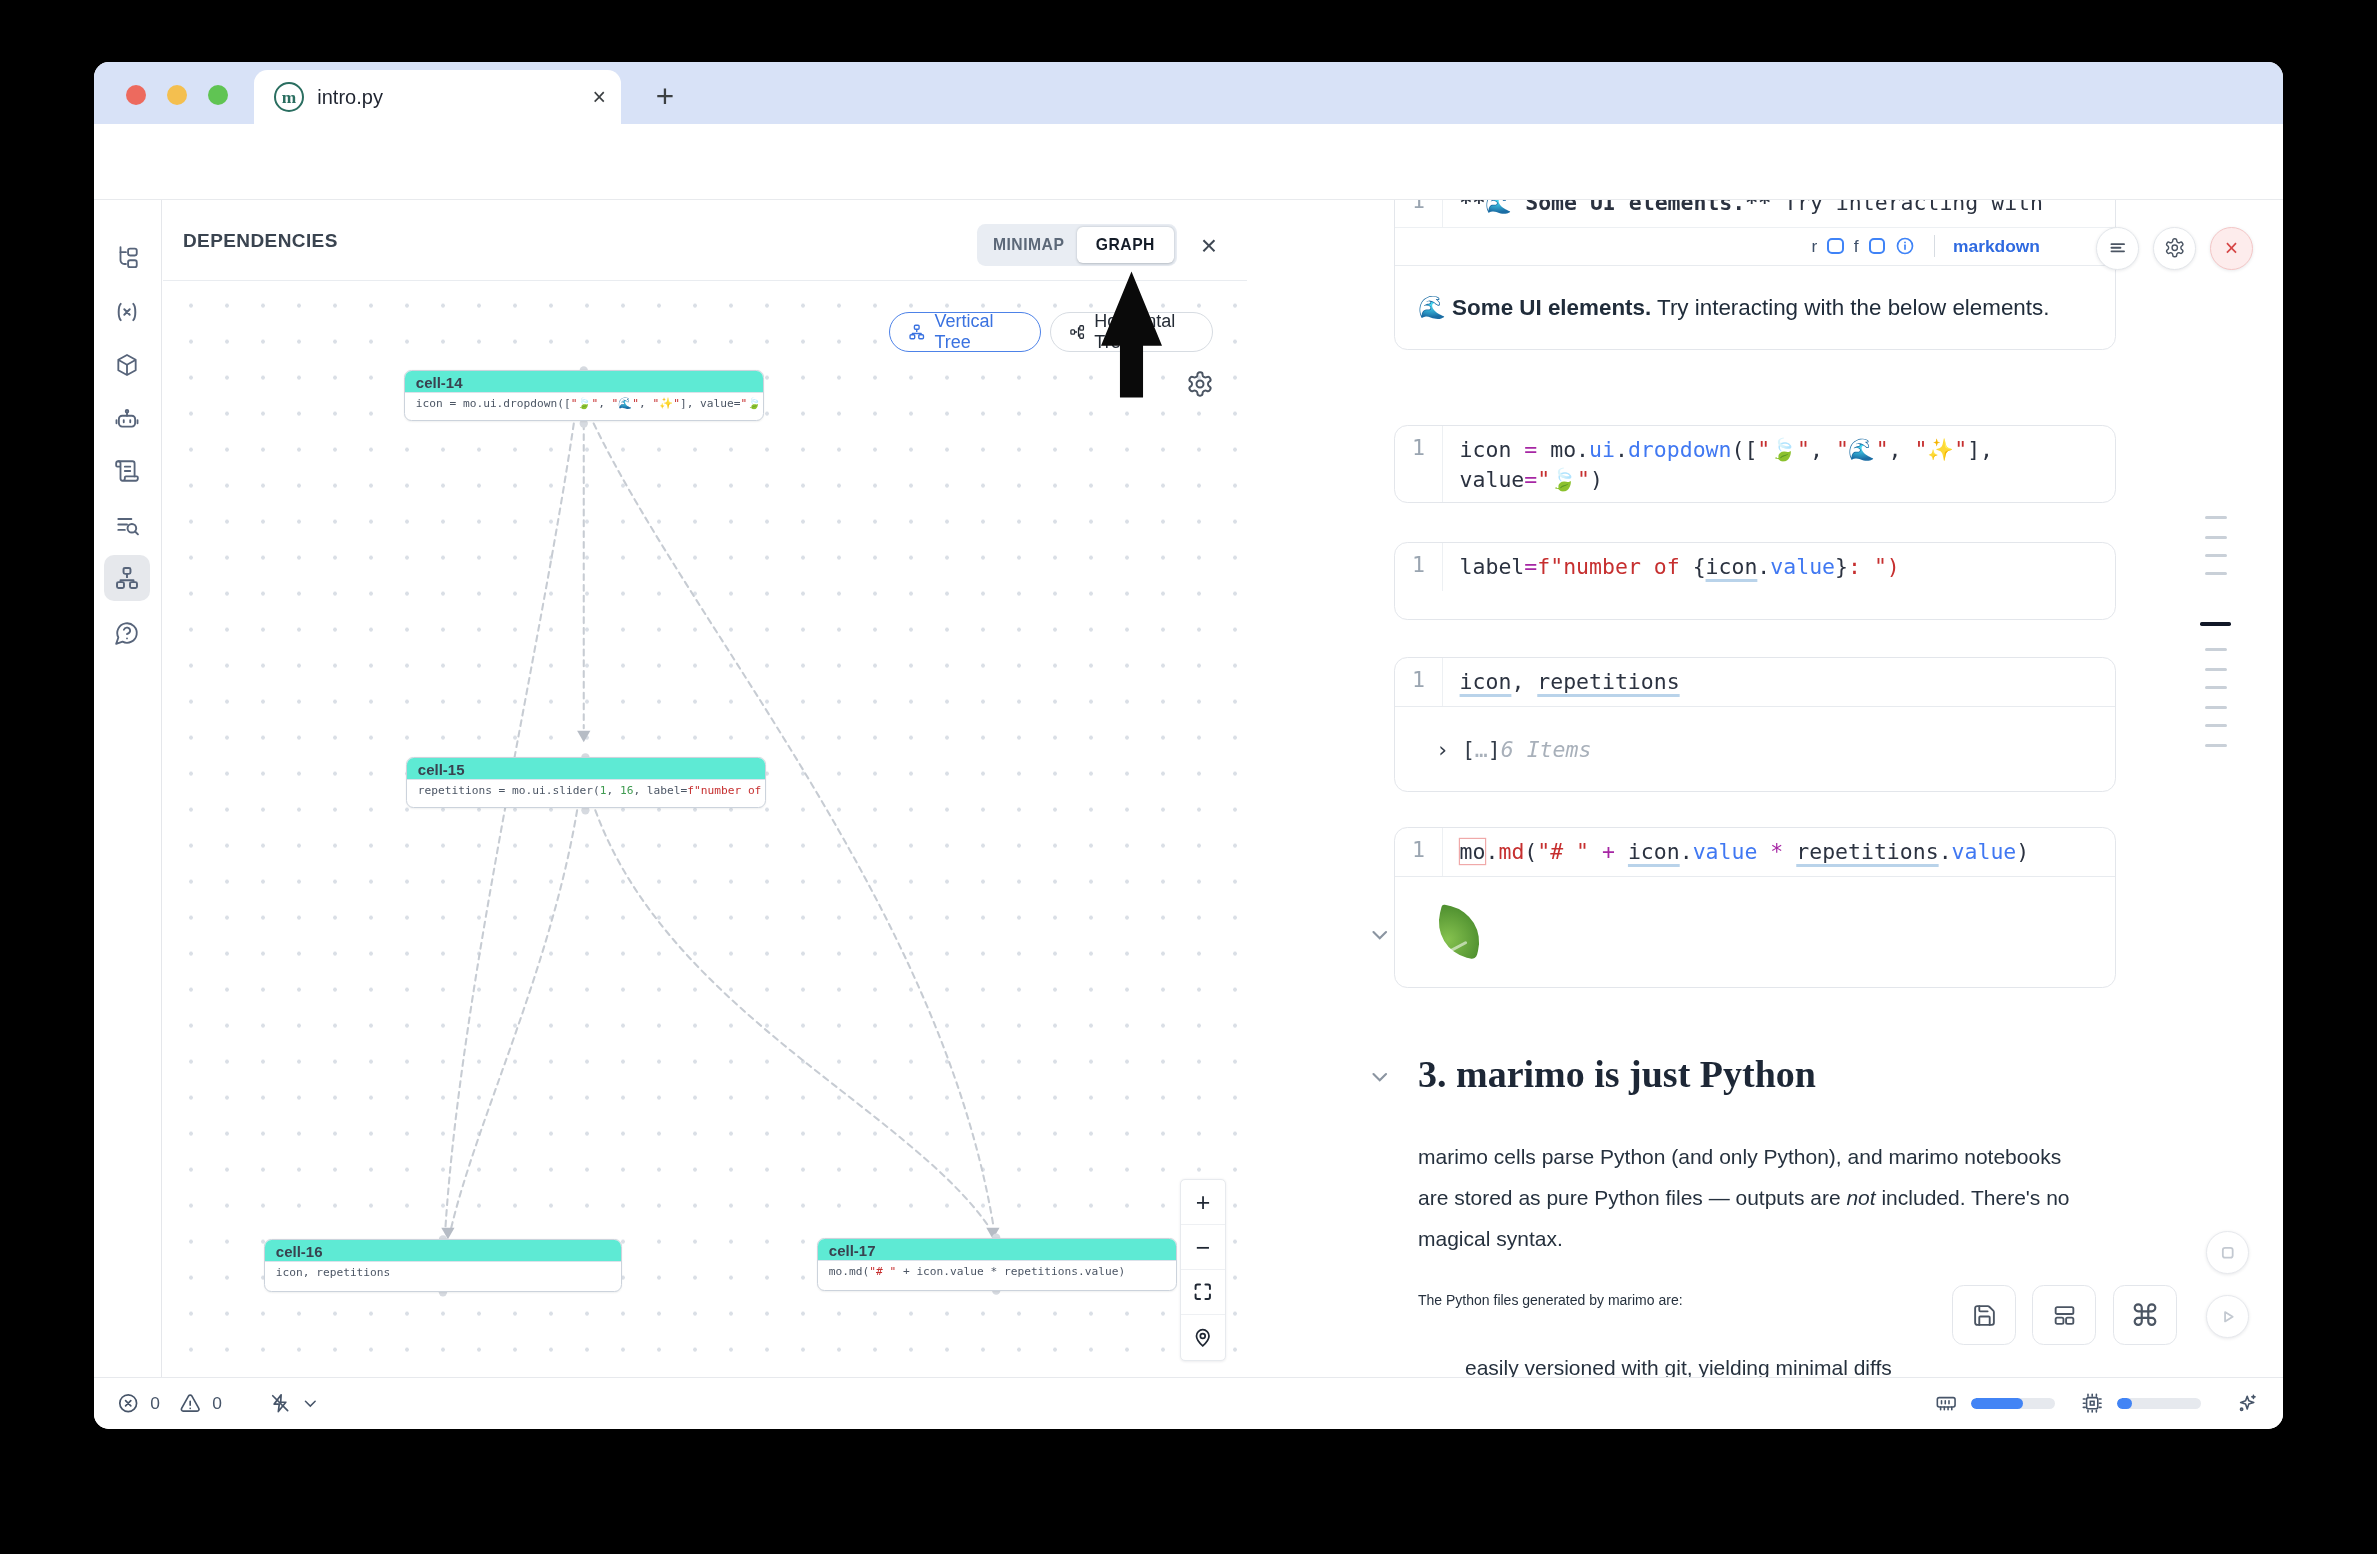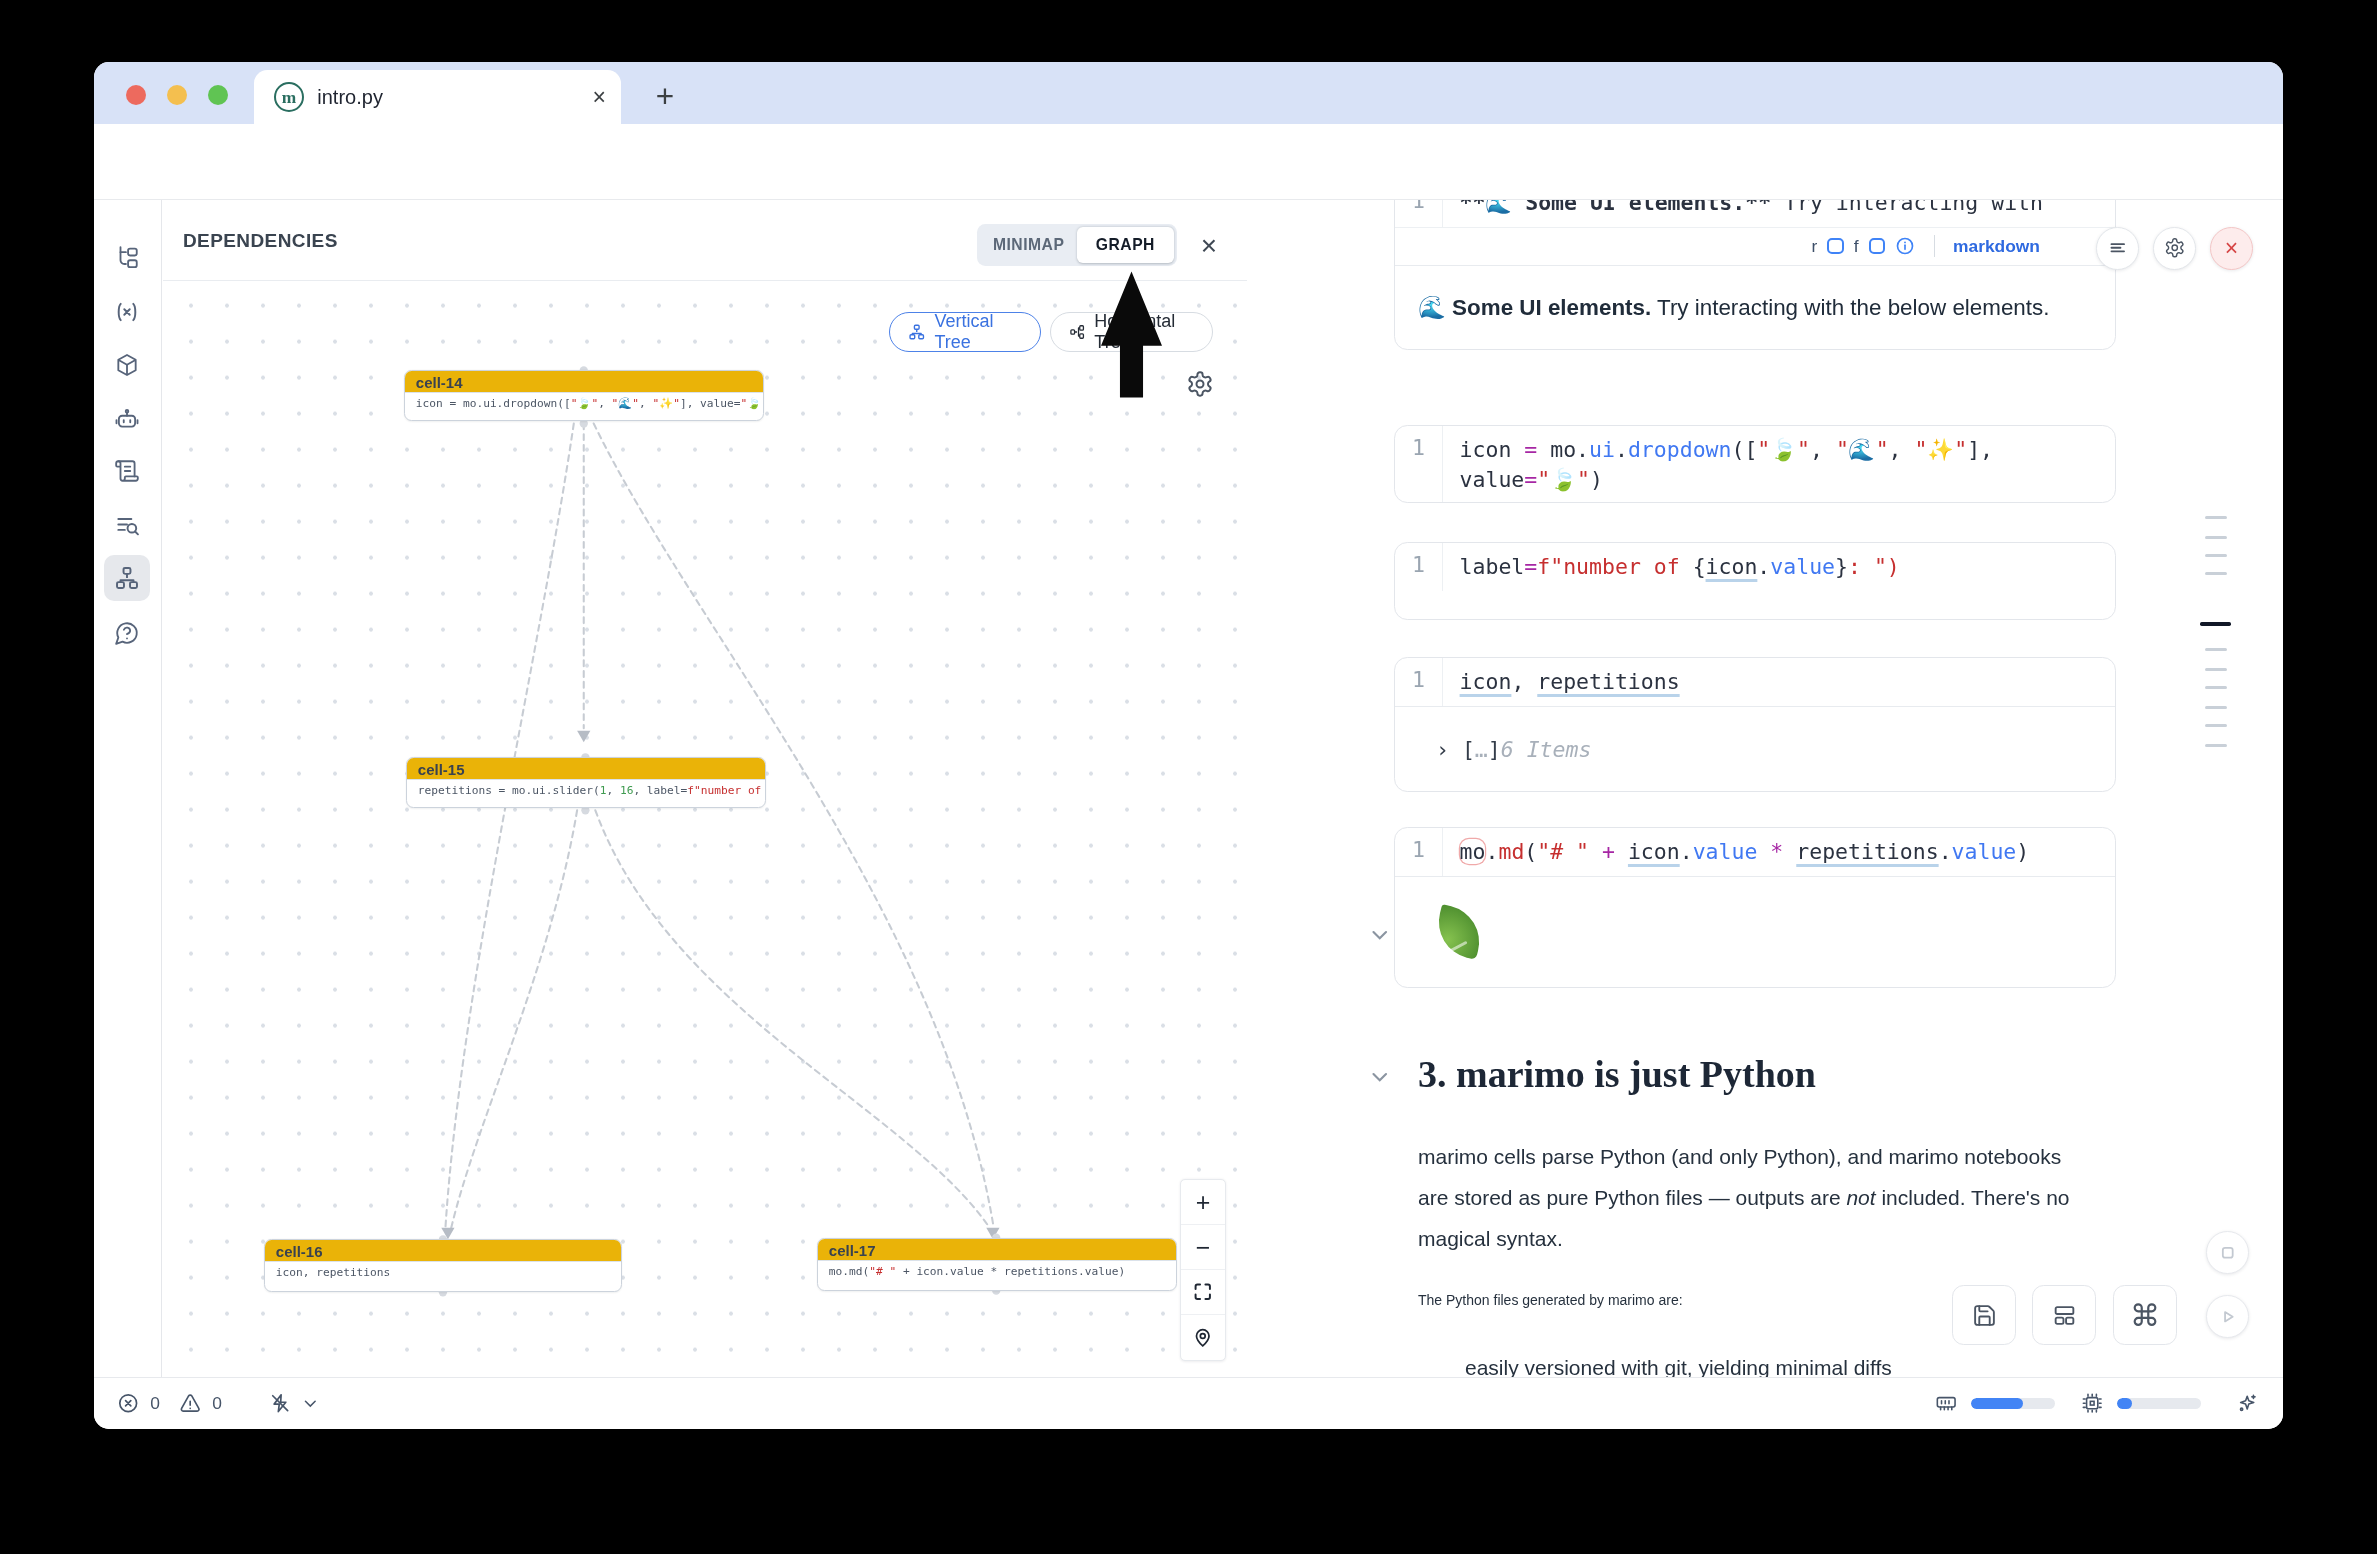--- a/index.html
+++ b/index.html
@@ -43,40 +43,40 @@
   .graph { position:absolute; left:0; top:81px; right:0; bottom:0; background-image:radial-gradient(circle,#dadfe6 1.8px,transparent 2.2px); background-size:36px 36px; background-position:10px 6.6px; overflow:hidden; }
   .edges { position:absolute; inset:0; pointer-events:none; }
 
   .tree-btn { position:absolute; top:31px; height:40px; border-radius:20px; background:#fff; display:flex; align-items:center; gap:9px; padding:0 18px; font-size:18px; }
   .tree-btn.vertical { left:726px; width:152px; border:1.7px solid #4d82e8; color:#3a72e0; }
   .tree-btn.horizontal { left:887px; width:163px; border:1.2px solid #d7dce2; color:#242b35; }
   .tree-btn svg { width:20px; height:20px; }
   .graph-gear { position:absolute; left:1023px; top:89px; width:28px; height:28px; color:#4b5563; }
 
   .gnode { position:absolute; background:#fff; border:1.2px solid #ccd3dc; border-radius:7.5px; overflow:hidden; box-shadow:0 0.8px 1.7px rgba(27,36,48,.07); }
-  .gnode-h { background:#eab308; border-bottom:0.8px solid #dbe2ea; padding:1.7px 10.8px; font-size:15px; font-weight:bold; color:#39424f; height:22.4px; line-height:20px; }
+  .gnode-h { background:#5eead4; border-bottom:0.8px solid #dbe2ea; padding:1.7px 10.8px; font-size:15px; font-weight:bold; color:#39424f; height:22.4px; line-height:20px; }
   .gnode-b { padding:4.1px 10.8px; font-family:"DejaVu Sans Mono",monospace; font-size:11.2px; color:#4c5665; white-space:pre; overflow:hidden; }
 
   .zoomstack { position:absolute; left:1017px; top:898px; width:46px; background:#fff; border:0.8px solid #e7eaee; border-radius:5px; box-shadow:0 0.8px 2.5px rgba(20,30,45,.08); }
   .zbtn { width:100%; height:45px; display:flex; align-items:center; justify-content:center; font-size:25px; color:#1f2733; border-bottom:0.8px solid #eef0f3; }
   .zbtn:last-child { border-bottom:none; }
   .zbtn svg { width:21.5px; height:21.5px; }
 
   
   .notebook { position:absolute; left:1153px; top:0; right:0; bottom:0; background:#fff; overflow:hidden; }
   .cell { position:absolute; left:147px; width:722px; background:#fff; border:1.2px solid #e3e6eb; border-radius:13.3px; overflow:hidden; }
   .editor { display:flex; }
   .gutter { width:48px; flex:none; text-align:center; padding-top:9px; font-family:"DejaVu Sans Mono",monospace; font-size:21.5px; color:#9aa5b1; border-right:0.8px solid #edf0f3; }
   .codebox { flex:1; padding:9px 0 9px 16.6px; overflow:hidden; }
   .cline { font-family:"DejaVu Sans Mono",monospace; font-size:21.5px; line-height:30px; color:#2b3240; white-space:pre; }
   .tk-op{color:#a626a4} .tk-fn{color:#4078f2} .tk-str{color:#c62f2f} .tk-num{color:#3f9b50}
   .tk-b{font-weight:bold} .tk-i{font-style:italic}
   .tk-dim{color:#a8b0ba} .tk-it{color:#a8b0ba; font-style:italic}
   .tk-u{text-decoration:underline; text-decoration-color:#b9d3ea; text-decoration-thickness:2.5px; text-underline-offset:5px;}
-  .tk-box{box-shadow:0 0 0 1.2px #f0a9a9; border-radius:9px;}
+  .tk-box{box-shadow:0 0 0 1.2px #f0a9a9; border-radius:0;}
   .md-toolbar { height:38px; border-top:0.8px solid #edf0f3; display:flex; align-items:center; justify-content:flex-end; gap:10px; padding-right:75px; }
   .md-flag { font-size:17.4px; color:#3d4f69; }
   .md-check { width:16.6px; height:16.6px; border:2.1px solid #3f83f7; border-radius:5px; }
   .md-div { width:1.2px; height:21.5px; background:#d7dce2; margin:0 8.3px; }
   .md-lang { font-size:17.4px; font-weight:bold; color:#2f6ae0; }
   .output { border-top:0.8px solid #e8ebef; }
   .md-output { padding:28px 23px; font-size:22.4px; color:#202c3a; }
   .expr-output { padding:0 0 0 41px; height:85px; display:flex; align-items:center; font-family:"DejaVu Sans Mono",monospace; font-size:21.5px; color:#343d4a; }
   .leaf-output { height:111px; display:flex; align-items:center; padding-left:41px; }
   .leaf { width:46px; height:46px; background:radial-gradient(circle at 30% 72%, #86c24f, #4e8f2f 75%); border-radius:6% 80% 12% 80%; transform:rotate(14deg); position:relative; }

